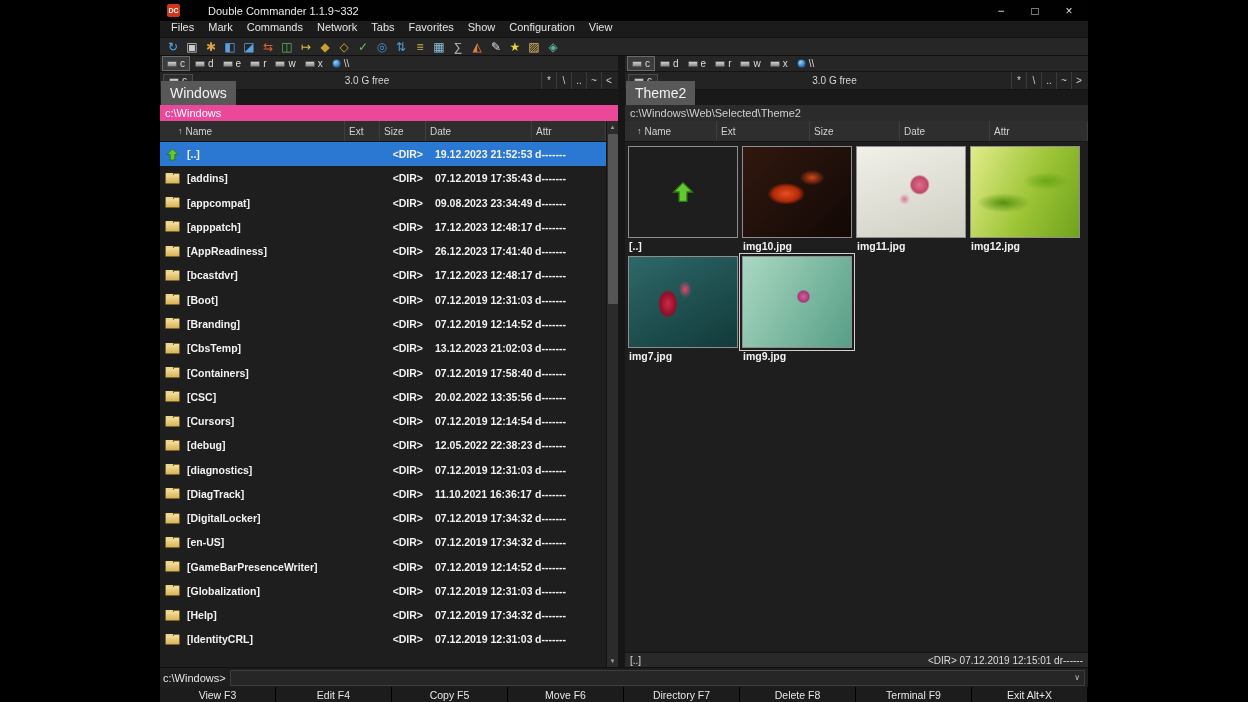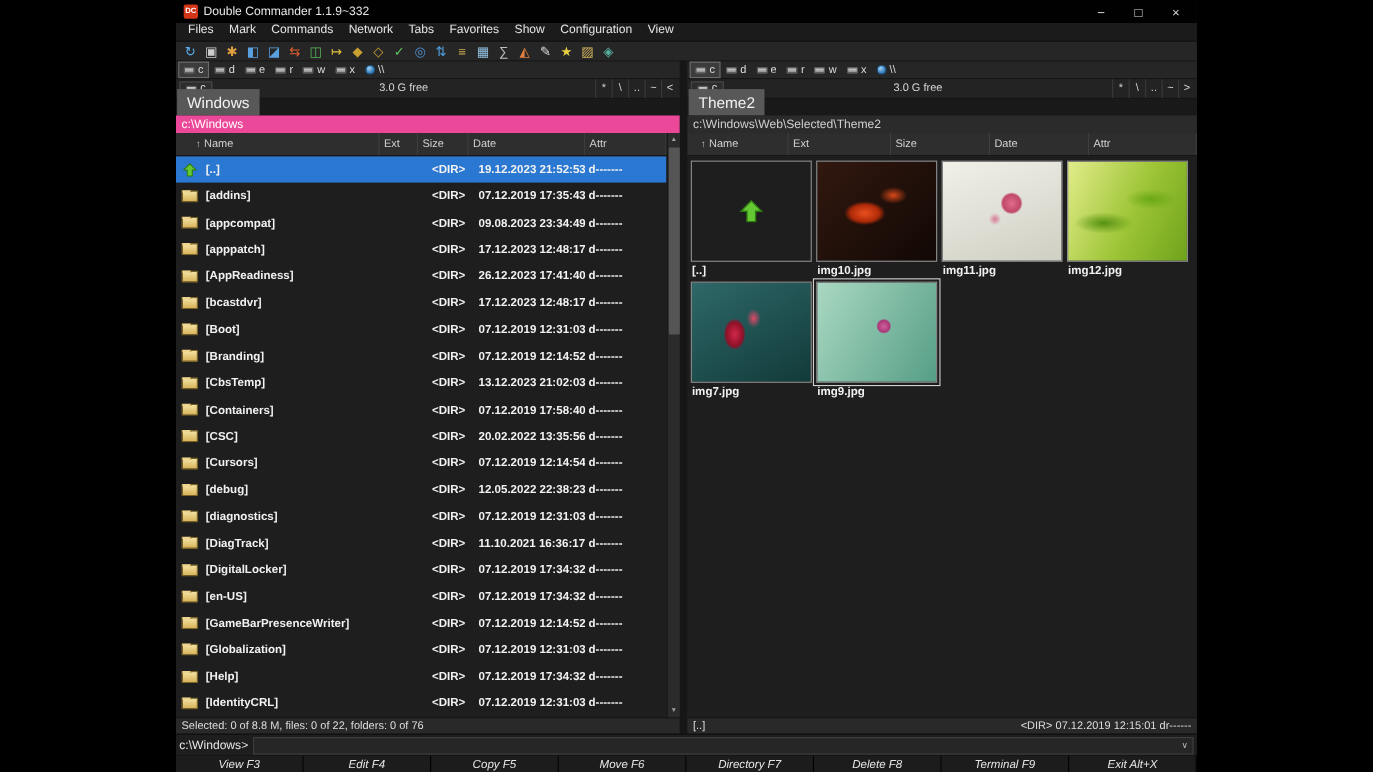--- a/index.html
+++ b/index.html
@@ -3,21 +3,21 @@
 <meta charset="utf-8">
 <style>
   *{margin:0;padding:0;box-sizing:border-box;}
   html,body{width:1248px;height:702px;background:#000;font-family:"Liberation Sans",sans-serif;overflow:hidden;}
   body{position:relative;}
   #window{position:absolute;left:160px;top:0;width:928px;height:702px;display:flex;flex-direction:column;background:#1e1e1e;}
 
   
   .titlebar{height:21px;background:#010101;display:flex;align-items:center;flex:0 0 auto;}
   .app-icon{width:13px;height:13px;margin:0 5px 0 7px;background:#d43418;border-radius:2px;color:#fff;font-size:7px;font-weight:bold;display:flex;align-items:center;justify-content:center;}
-  .title{color:#e8e8e8;font-size:11px;flex:1;white-space:nowrap;}
+  .title{color:#e8e8e8;font-size:11px;flex:1;white-space:nowrap;margin-left:23px;}
   .win-btns{display:flex;height:100%;margin-right:2px;}
   .win-btn{width:34px;height:100%;display:flex;align-items:center;justify-content:center;color:#ddd;font-size:12px;}
 
   
   .menubar{height:17px;background:#1b1b1b;display:flex;align-items:flex-start;padding-left:4px;flex:0 0 auto;border-bottom:1px solid #101010;}
   .menu-item{color:#e4e4e4;font-size:11px;padding:0 7px;}
   .toolbar{height:18px;background:#262626;display:flex;align-items:center;padding-left:5px;gap:3px;flex:0 0 auto;border-bottom:1px solid #101010;}
   .tb-icon{font-size:12px;line-height:16px;width:16px;text-align:center;}
 
   
@@ -105,21 +105,21 @@
   .art-img9{background:
     radial-gradient(circle 9px at 56% 44%, #d060a0 0%, #a83878 60%, rgba(168,56,120,0) 76%),
     linear-gradient(120deg,#aad8c2,#569e86);}
 
   
   .cmdline{height:20px;background:#1e1e1e;display:flex;align-items:center;padding:0 3px;gap:4px;flex:0 0 auto;border-top:1px solid #101010;}
   .prompt{color:#e6e6e6;font-size:11px;white-space:nowrap;}
   .cmd-input{flex:1;height:16px;background:#262626;border:1px solid #3e3e3e;display:flex;align-items:center;justify-content:flex-end;}
   .cmd-chevron{font-size:8px;padding:0 4px;color:#bbb;}
   .fnbar{height:15px;display:flex;flex:0 0 auto;background:#000;}
-  .fn-btn{flex:1;background:#1c1c1c;border-right:1px solid #000;display:flex;align-items:center;justify-content:center;color:#e6e6e6;font-size:10.5px;white-space:nowrap;font-style:italic;}
+  .fn-btn{flex:1;background:#1c1c1c;border-right:1px solid #000;display:flex;align-items:center;justify-content:center;color:#e6e6e6;font-size:10.5px;white-space:nowrap;}
 </style>
 </head>
 <body>
 
 <div id="window">
 
   <div class="titlebar">
     <div class="app-icon">DC</div>
     <div class="title">Double Commander 1.1.9~332</div>
     <div class="win-btns">
@@ -447,23 +447,20 @@
               <span class="cell date">07.12.2019 12:31:03</span>
               <span class="cell attr">d-------</span>
             </div>
           </div>
         <div class="scrollbar">
           <div class="sb-arrow up">▲</div>
           <div class="sb-thumb"></div>
           <div class="sb-arrow down">▼</div>
         </div>
       </div>
-      <div class="statusbar">
-        <span>Selected: 0 of 8.8 M, files: 0 of 22, folders: 0 of 76</span>
-      </div>
     </div>
 
     <div class="splitter"></div>
 
     <div class="pane right">
       <div class="drivebar" id="rp-drives">
           <span class="drive-btn active">
             <span class="drive-glyph"></span>
             <span class="drive-label">c</span>
           </span>

